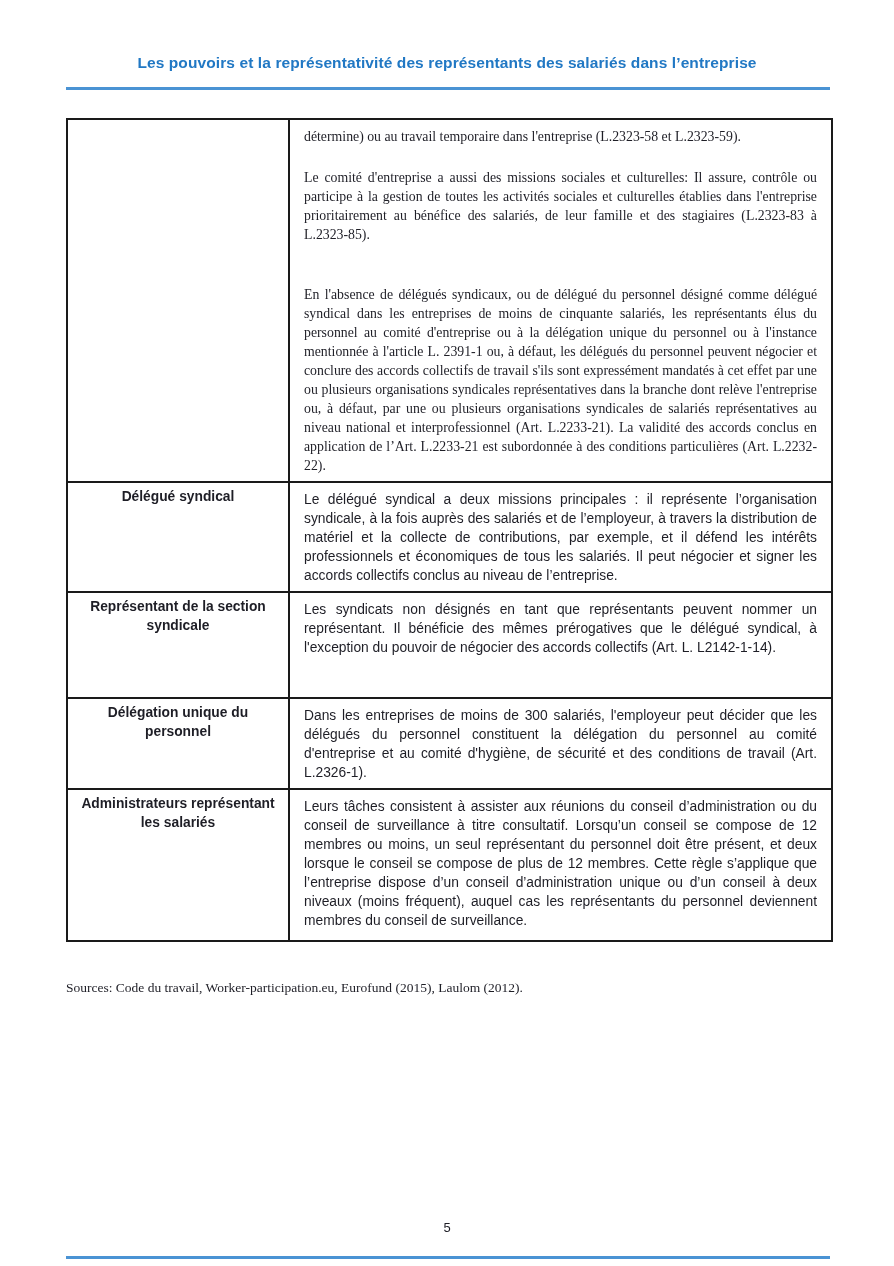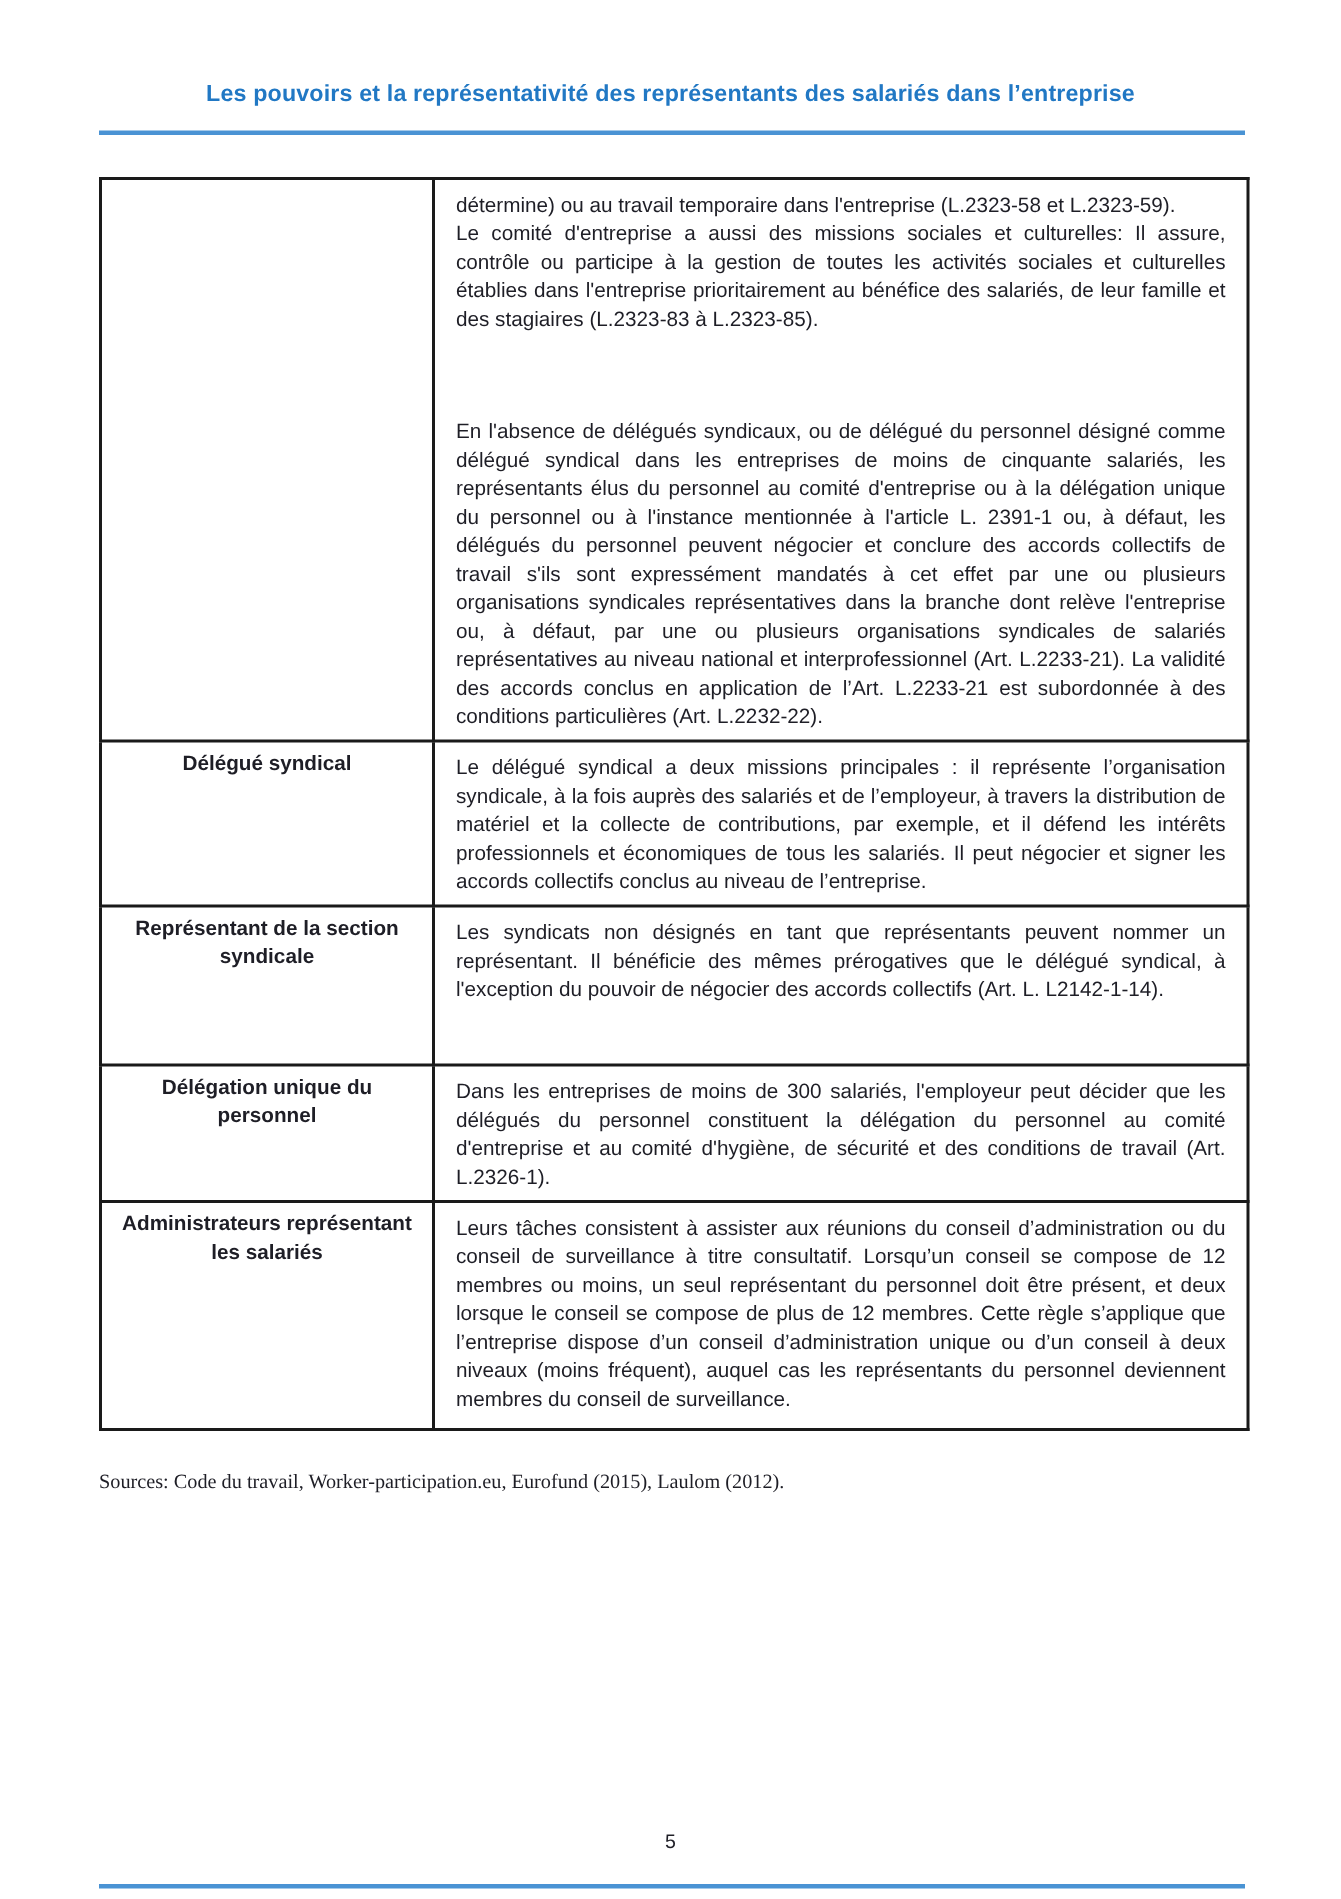--- a/index.html
+++ b/index.html
@@ -23,23 +23,23 @@
     border:2px solid #1a1a1a;vertical-align:top;
     font-size:13.8px;line-height:19px;
   }
   td.label-cell{
     width:200px;font-weight:bold;padding:4px 10px 6px 10px;text-align:center;
   }
   td.content-cell{
     padding:7px 14px 6px 14px;text-align:justify;
   }
   td.content-cell p{margin:0;}
-  td.content-cell p.gap{}
-  td.content-cell p.gap-lg{margin-top:56px;}
-  tr.r1{height:301px;} tr.r2{height:105px;} tr.r3{height:106px;}
+  td.content-cell p.gap{margin-top:22px;}
+  td.content-cell p.gap-lg{margin-top:41px;}
+  tr.r1{height:301px;font-family:Liberation Serif, serif;} tr.r2{height:105px;} tr.r3{height:106px;}
   tr.r4{height:85px;}  tr.r5{height:152px;}
   .sources-note{
     position:absolute;top:980px;left:66px;width:767px;
     font-size:13.5px;color:#1e1e26;font-family:Liberation Serif, serif;
   }
   .page-number{
     position:absolute;top:1220px;left:0;width:894px;text-align:center;
     font-size:13px;color:#1e1e26;
   }
   .footer-rule{

